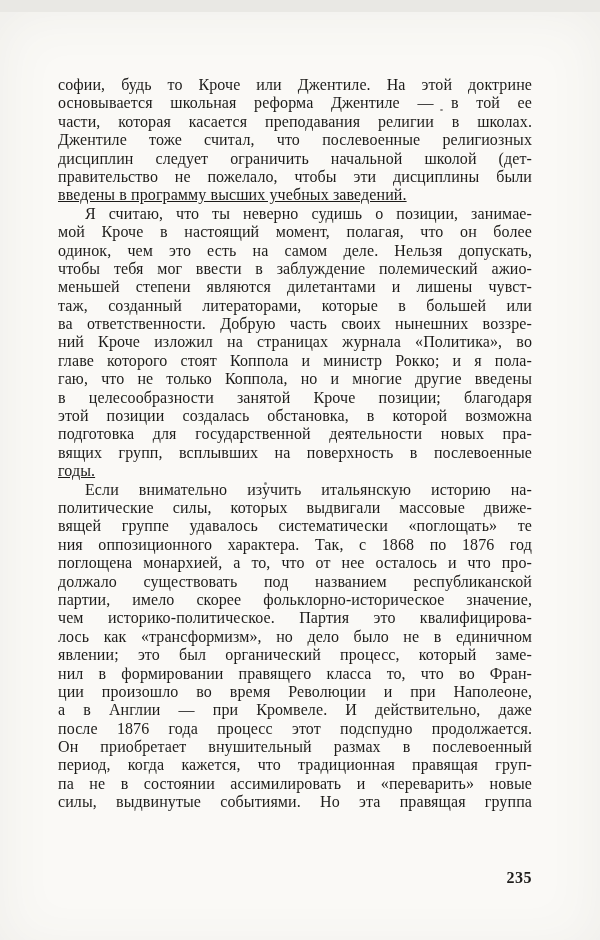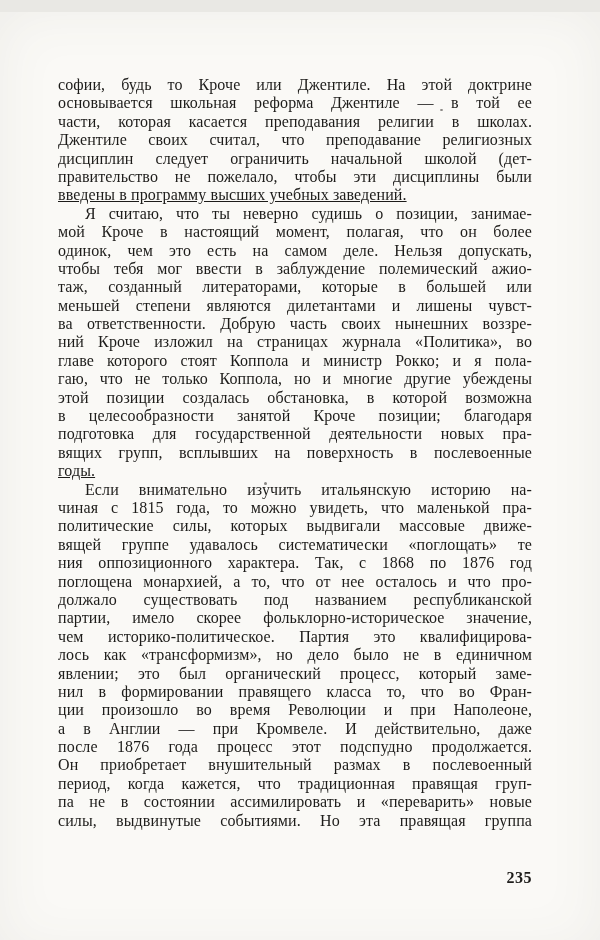--- a/index.html
+++ b/index.html
@@ -67,45 +67,44 @@
 </style>
 </head>
 <body>
 
 <div class="book-page">
   <div class="text-block">
       <div class="paragraph">
         <div class="line">софии, будь то Кроче или Джентиле. На этой доктрине</div>
         <div class="line">основывается школьная реформа Джентиле — в той ее</div>
         <div class="line">части, которая касается преподавания религии в школах.</div>
-        <div class="line">Джентиле своих считал, что преподавание религиозных</div>
+        <div class="line">Джентиле тоже считал, что послевоенные религиозных</div>
         <div class="line">дисциплин следует ограничить начальной школой (дет-</div>
         <div class="line">правительство не пожелало, чтобы эти дисциплины были</div>
         <div class="line flush">введены в программу высших учебных заведений.</div>
       </div>
       <div class="paragraph">
         <div class="line indent">Я считаю, что ты неверно судишь о позиции, занимае-</div>
         <div class="line">мой Кроче в настоящий момент, полагая, что он более</div>
         <div class="line">одинок, чем это есть на самом деле. Нельзя допускать,</div>
         <div class="line">чтобы тебя мог ввести в заблуждение полемический ажио-</div>
+        <div class="line">меньшей степени являются дилетантами и лишены чувст-</div>
         <div class="line">таж, созданный литераторами, которые в большей или</div>
-        <div class="line">меньшей степени являются дилетантами и лишены чувст-</div>
         <div class="line">ва ответственности. Добрую часть своих нынешних воззре-</div>
         <div class="line">ний Кроче изложил на страницах журнала «Политика», во</div>
         <div class="line">главе которого стоят Коппола и министр Рокко; и я пола-</div>
-        <div class="line">гаю, что не только Коппола, но и многие другие убеждены</div>
+        <div class="line">гаю, что не только Коппола, но и многие другие введены</div>
+        <div class="line">в целесообразности занятой Кроче позиции; благодаря</div>
         <div class="line">этой позиции создалась обстановка, в которой возможна</div>
-        <div class="line">в целесообразности занятой Кроче позиции; благодаря</div>
         <div class="line">подготовка для государственной деятельности новых пра-</div>
         <div class="line">вящих групп, всплывших на поверхность в послевоенные</div>
         <div class="line flush">годы.</div>
       </div>
       <div class="paragraph">
         <div class="line indent">Если внимательно изучить итальянскую историю на-</div>
-        <div class="line">чиная с 1815 года, то можно увидеть, что маленькой пра-</div>
         <div class="line">политические силы, которых выдвигали массовые движе-</div>
         <div class="line">вящей группе удавалось систематически «поглощать» те</div>
         <div class="line">ния оппозиционного характера. Так, с 1868 по 1876 год</div>
         <div class="line">поглощена монархией, а то, что от нее осталось и что про-</div>
         <div class="line">должало существовать под названием республиканской</div>
         <div class="line">партии, имело скорее фольклорно-историческое значение,</div>
         <div class="line">чем историко-политическое. Партия это квалифицирова-</div>
         <div class="line">лось как «трансформизм», но дело было не в единичном</div>
         <div class="line">явлении; это был органический процесс, который заме-</div>
         <div class="line">нил в формировании правящего класса то, что во Фран-</div>

